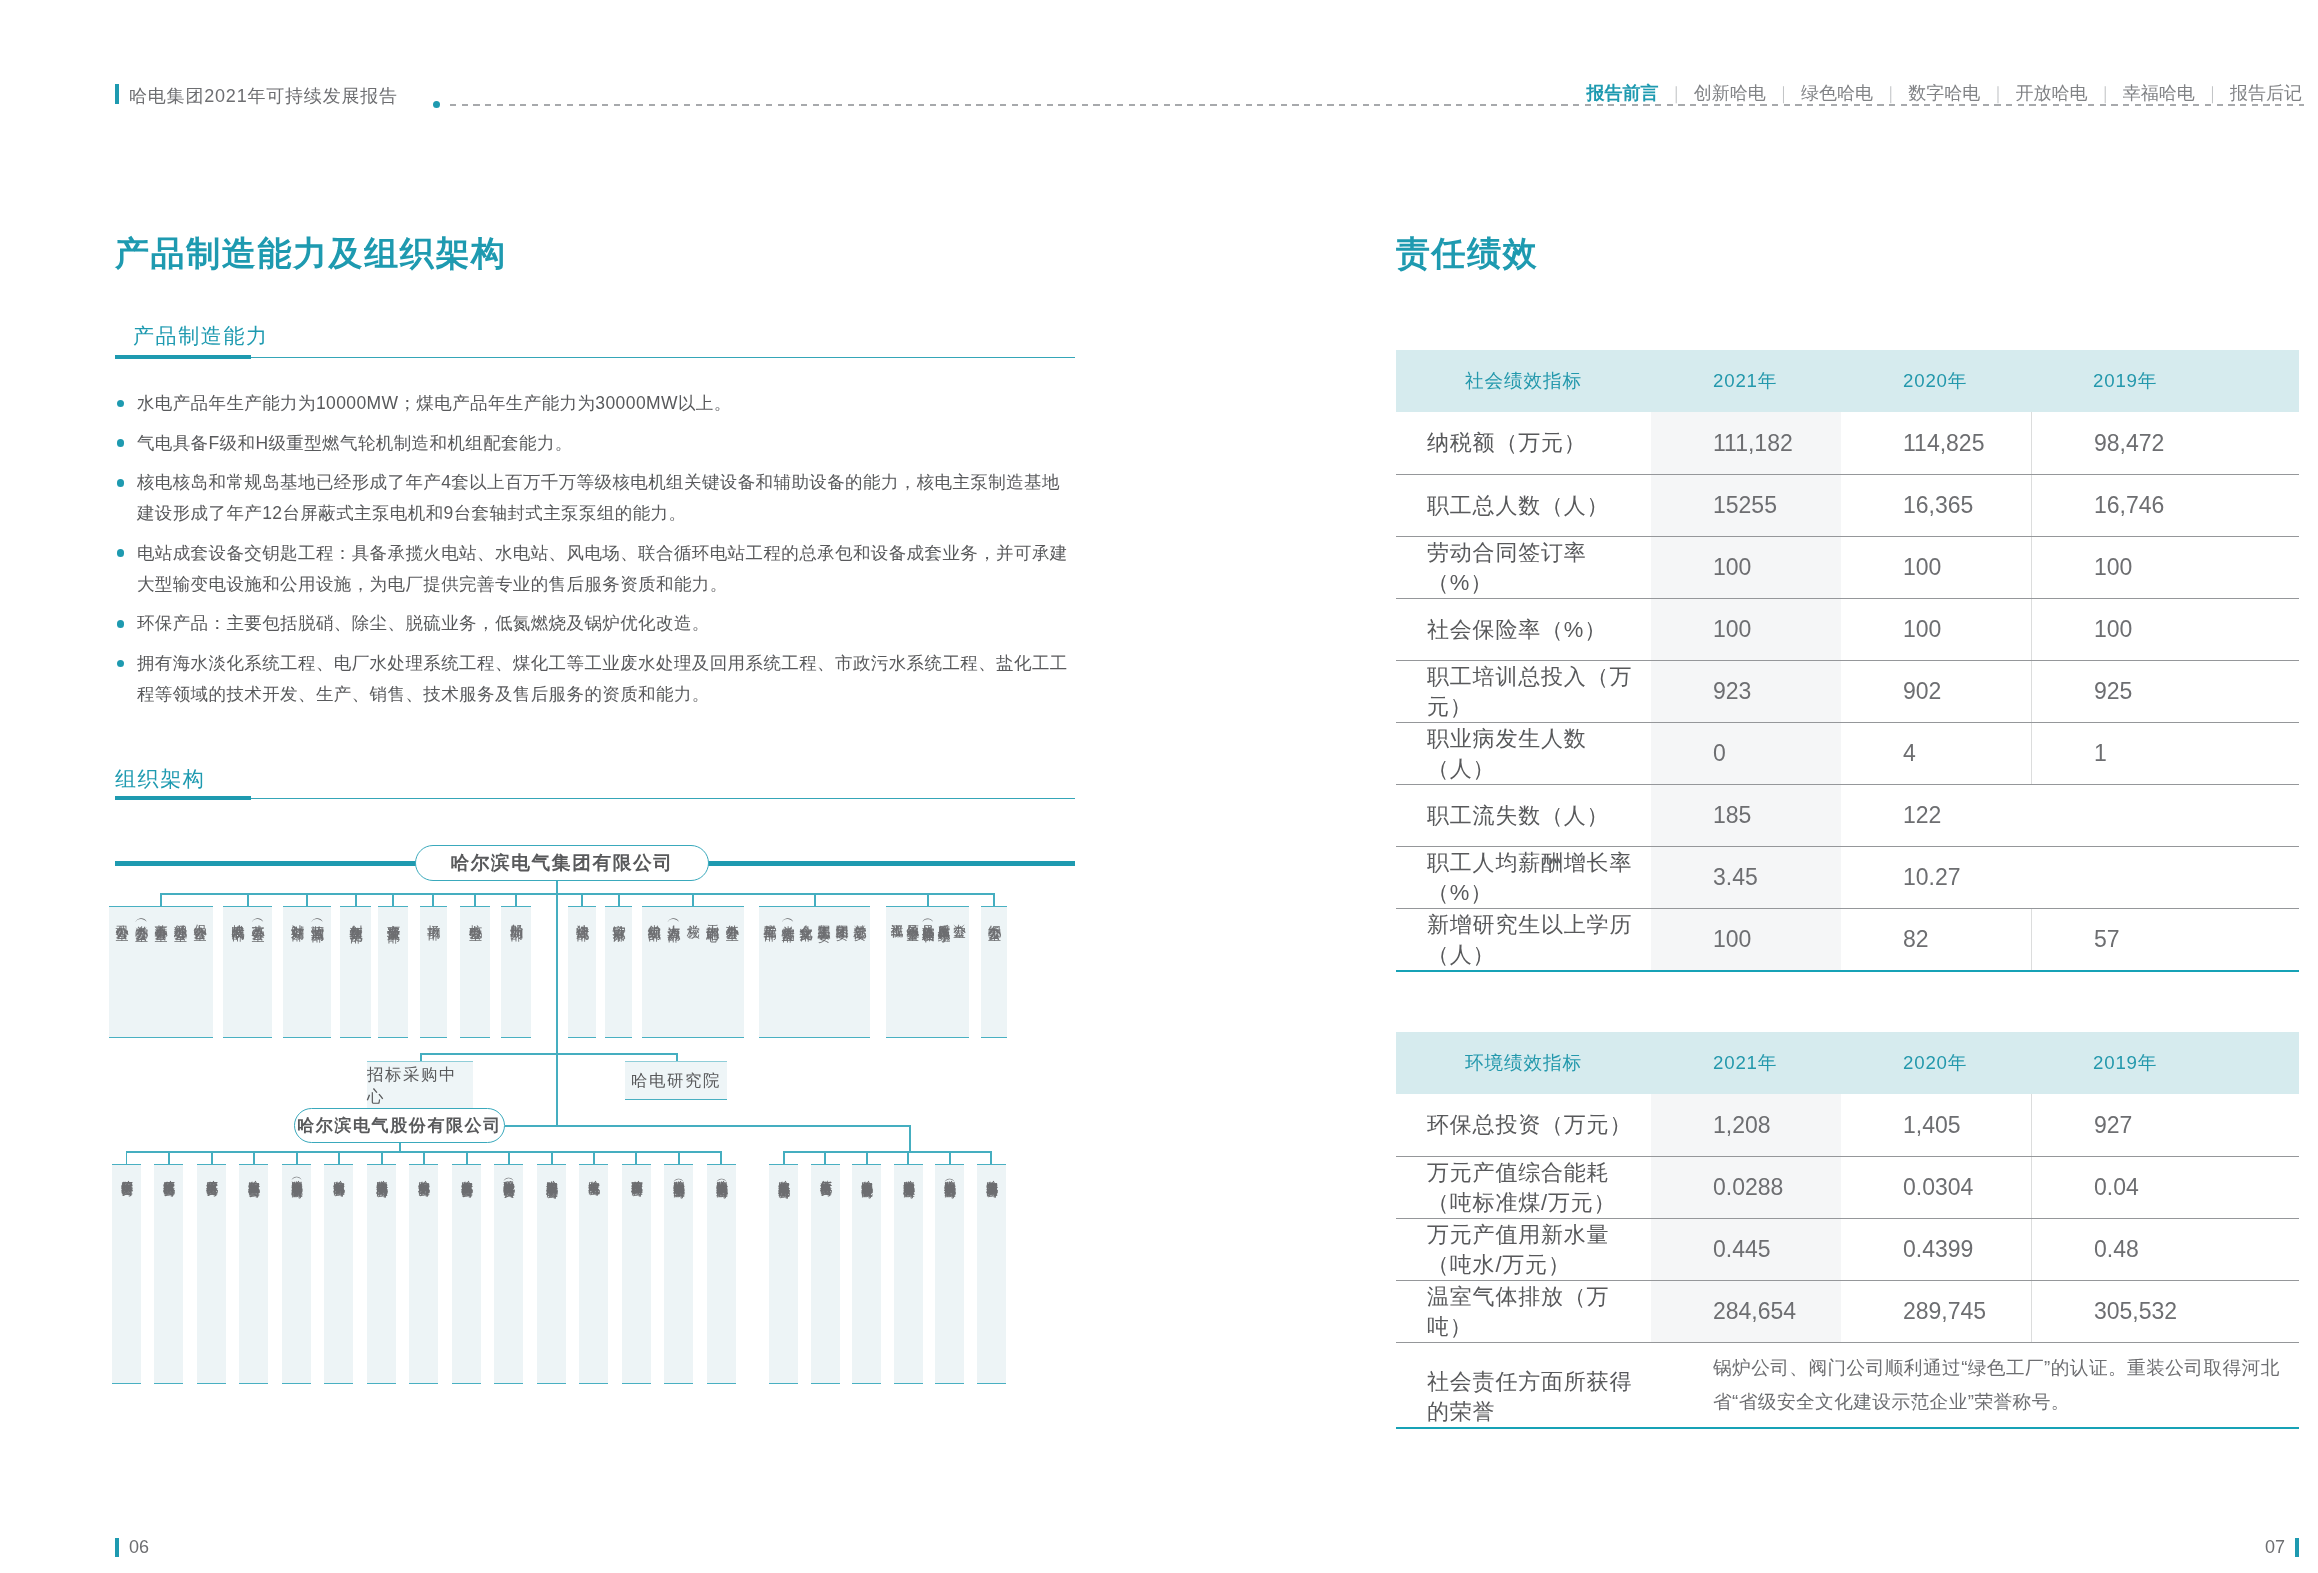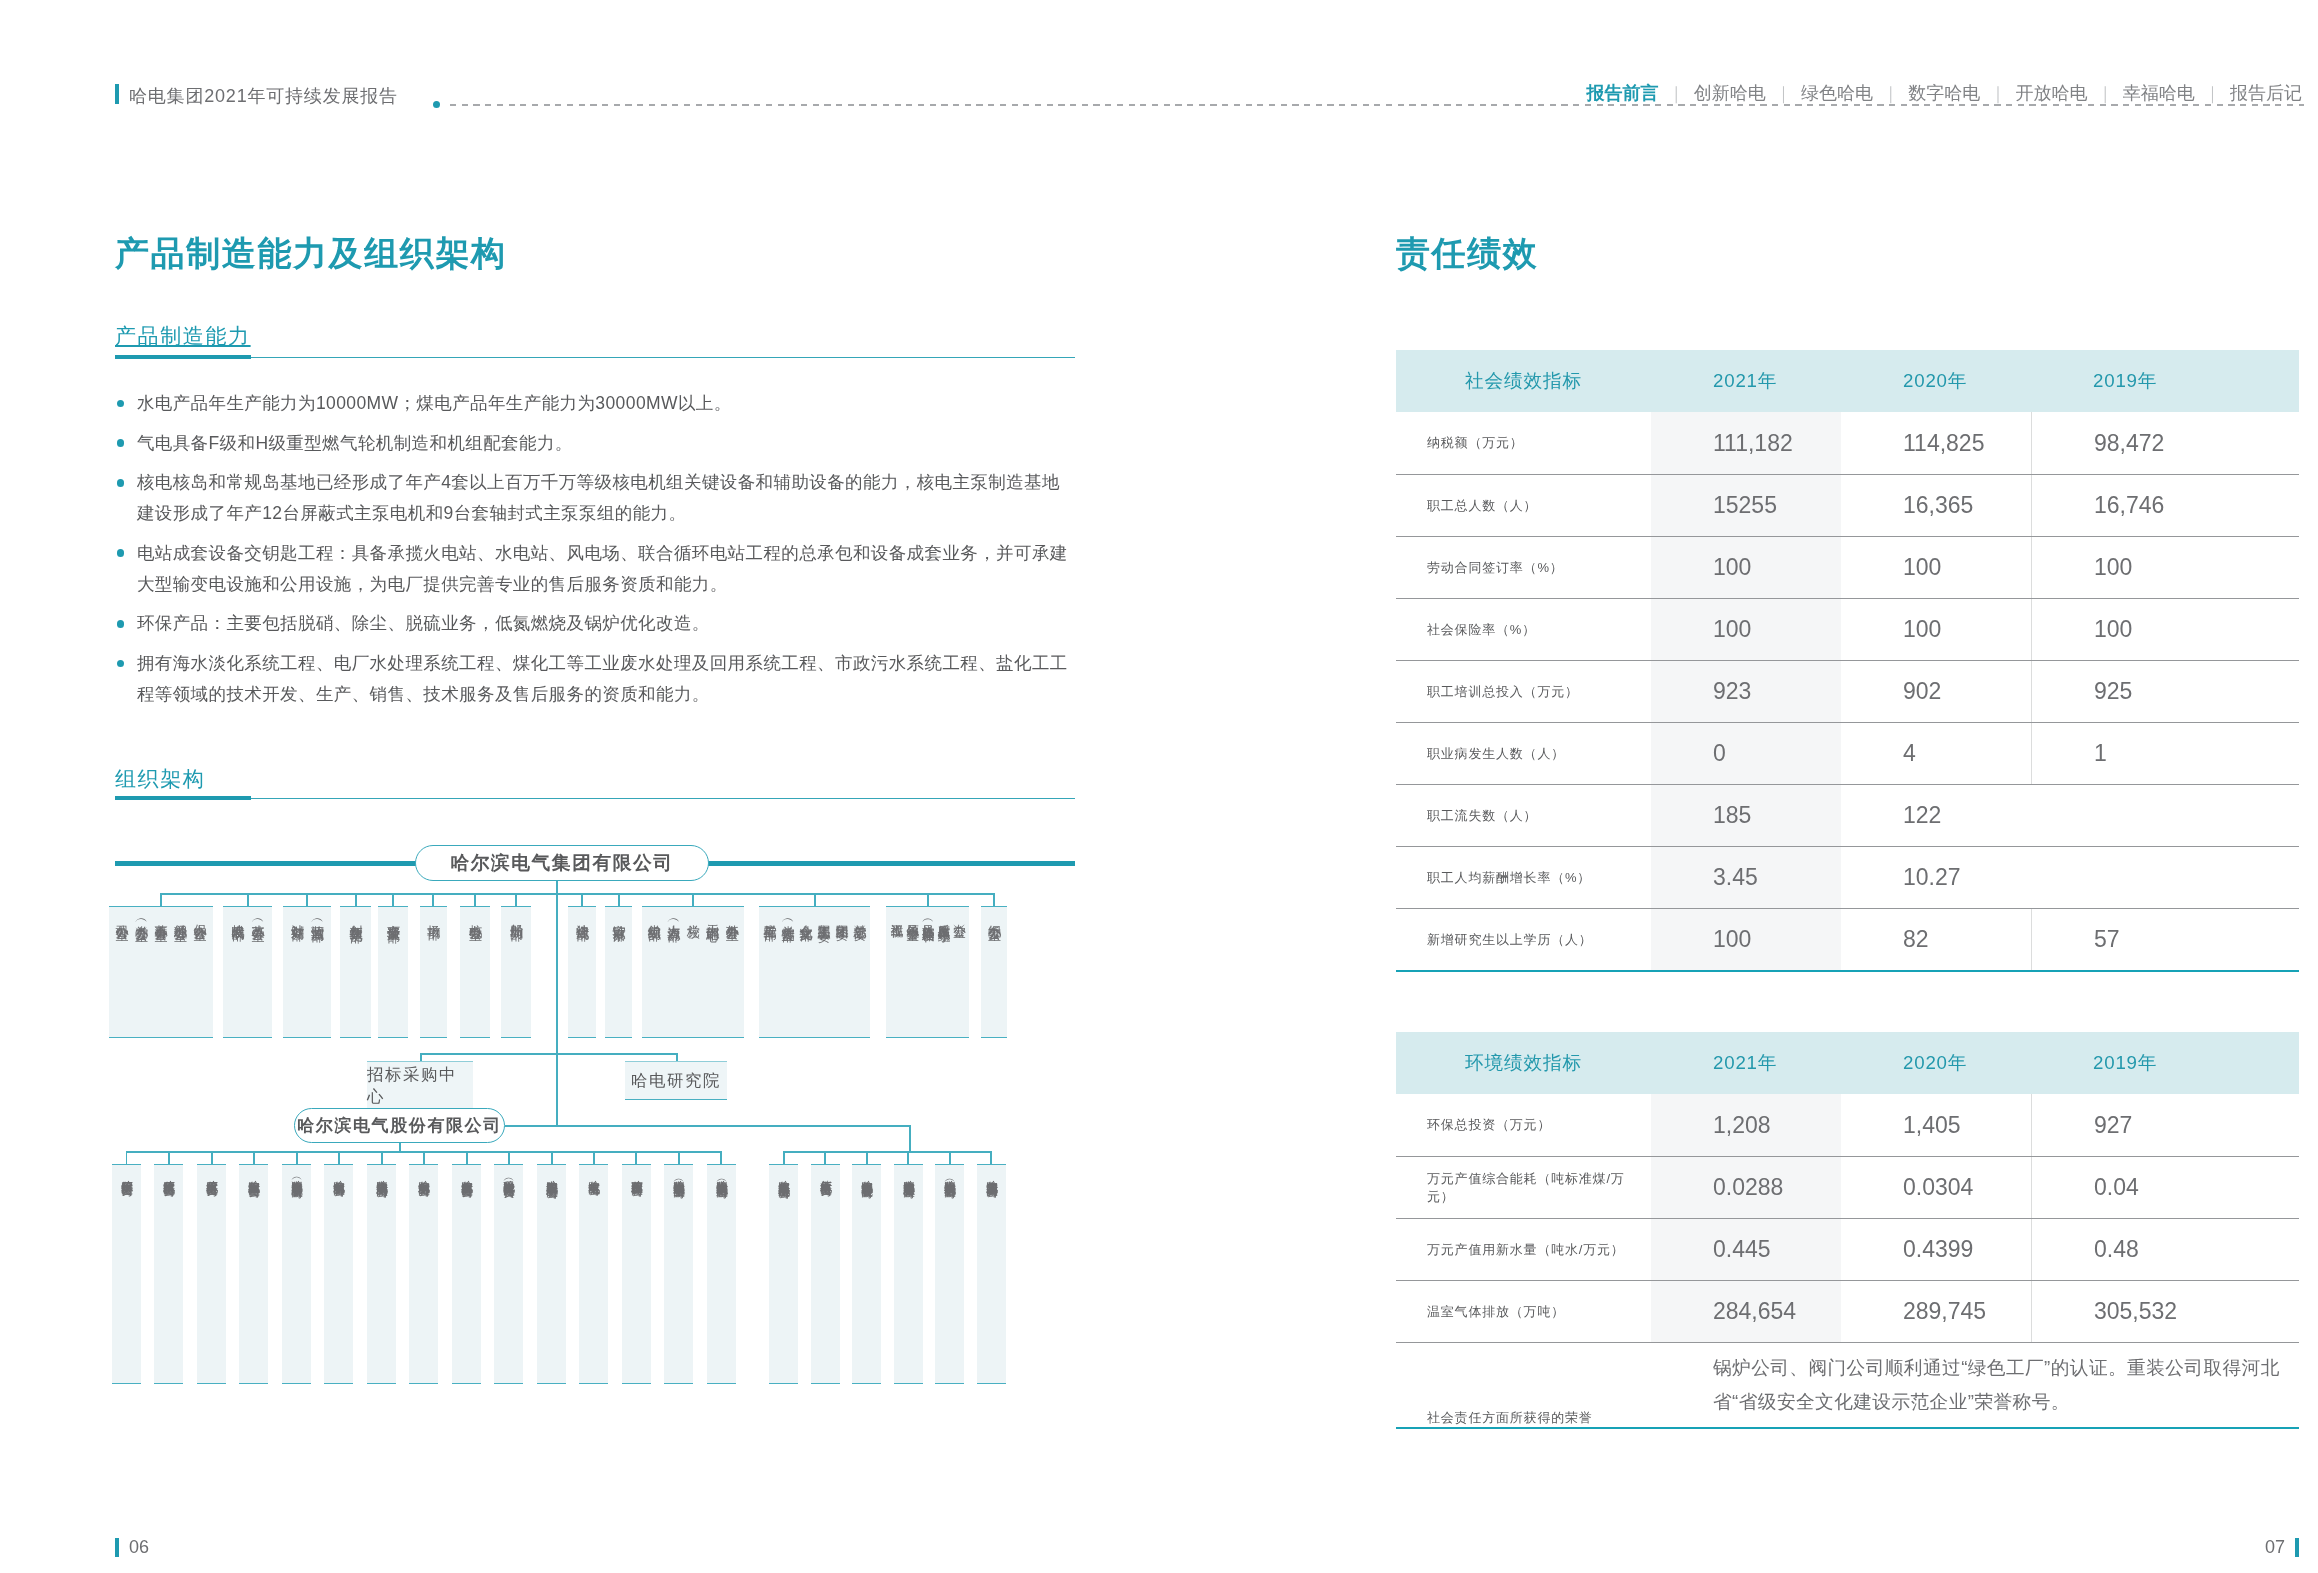--- a/index.html
+++ b/index.html
@@ -47,21 +47,21 @@
   .org .ubox{position:absolute;background:#eef5f7;border-top:0.8px solid #8fcdd8;border-bottom:1.6px solid #49b0c2;
     display:flex;align-items:center;justify-content:center;font-size:16.4px;color:var(--txt);letter-spacing:1.6px;z-index:2;}
   
   .perf-table{position:absolute;border-bottom:2.3px solid #17a2b6;}
   .trow{display:flex;align-items:center;}
   .trow.thead{background:#d6ebee;height:62px;}
   .trow.thead .cell{color:#2398ac;font-size:18.7px;letter-spacing:0.8px;}
   .trow.body{height:62px;}
   .trow.body + .trow.body{border-top:0.8px solid #95979a;}
   .cell{flex:0 0 auto;}
-  .c0{width:255px;padding-left:31px;font-size:13px;color:var(--txt);letter-spacing:0.8px;}
+  .c0{width:255px;padding-left:31px;font-size:22px;color:var(--txt);letter-spacing:0.8px;}
   .thead .c0{text-align:center;padding-left:0;}
   .c1,.c2{width:190px;padding-left:62px;}
   .c3{width:268px;padding-left:62px;}
   .body .c1,.body .c2,.body .c3{font-size:23px;color:var(--txt2);align-self:stretch;display:flex;align-items:center;}
   .body .c3{border-left:0.8px solid #dcdddd;}
   .band{background:#f5f6f7;}
   .trow.note{border-top:0.8px solid #95979a;align-items:flex-end;}
   .trow.note .nval{width:648px;padding:7.8px 4.7px 7.8px 62px;font-size:18.7px;line-height:34px;color:var(--txt2);letter-spacing:0.4px;}
 </style>
 </head>
@@ -82,21 +82,21 @@
     <span class="nav-sep">｜</span>
     <span class="nav-item">开放哈电</span>
     <span class="nav-sep">｜</span>
     <span class="nav-item">幸福哈电</span>
     <span class="nav-sep">｜</span>
     <span class="nav-item">报告后记</span>
   </nav>
 
 <div class="abs h1" style="left:115px;top:231px;">产品制造能力及组织架构</div>
 
-<div class="abs h2" style="left:115px;top:322px;text-decoration:underline;">产品制造能力</div>
+<div class="abs h2" style="left:133px;top:322px;">产品制造能力</div>
 <div class="abs rule" style="left:115px;top:355px;width:960px;">
     <i class="thick"></i>
     <i class="thin"></i>
   </div>
 
 <ul class="abs bullets" style="left:115px;top:388px;width:962px;">
     <li>
       <span class="dot"></span>
       <p>水电产品年生产能力为10000MW；煤电产品年生产能力为30000MW以上。</p>
     </li>

